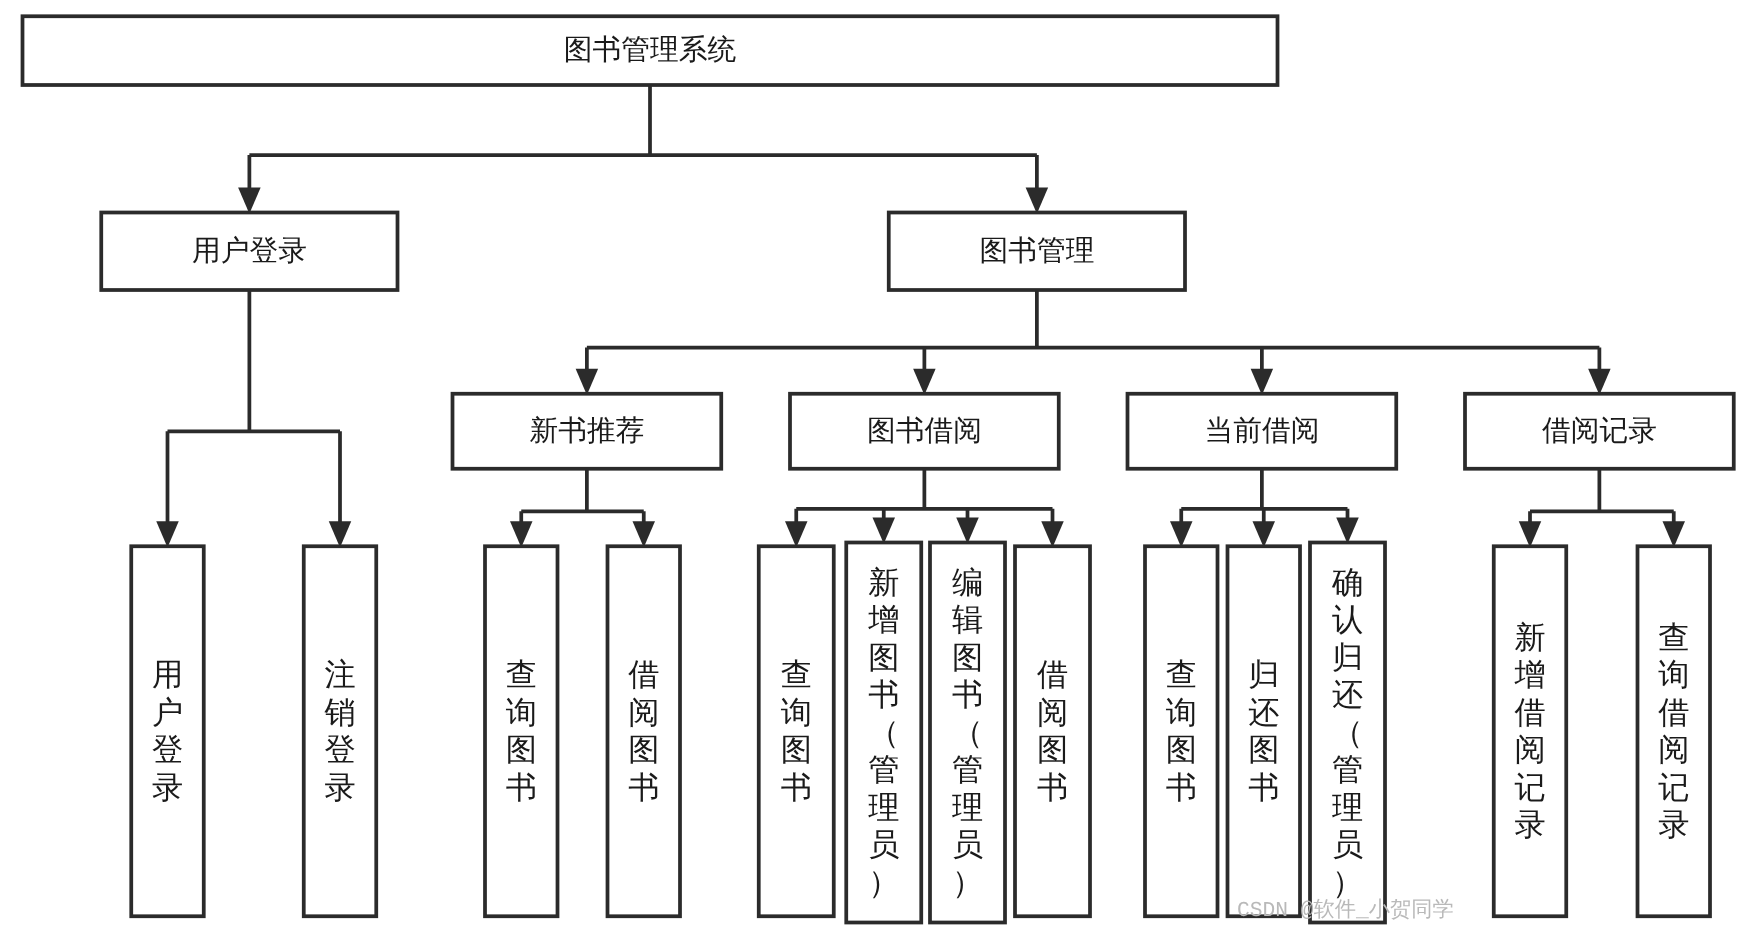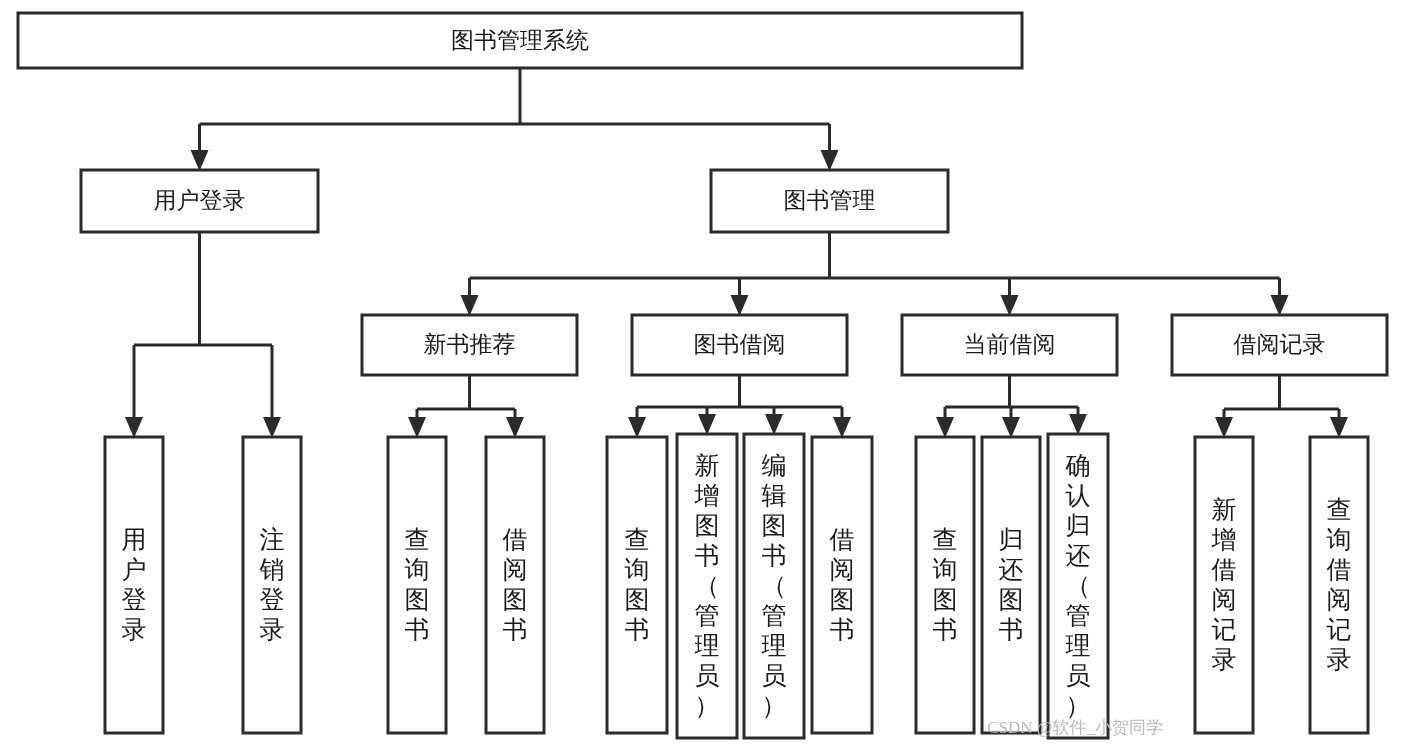--- a/index.html
+++ b/index.html
@@ -48,21 +48,21 @@
     fill: none;
   }
   .arrow-head {
     fill: #2b2b2b;
     stroke: none;
   }
   .watermark {
     position: absolute;
     right: 10px;
     bottom: 8px;
-    font-family: Liberation Serif, serif;
+    font-family: Liberation Mono, monospace;
     font-size: 17px;
     color: #b9b9b9;
     white-space: nowrap;
     pointer-events: none;
     user-select: none;
   }
 </style>
 </head>
 <body>
 

